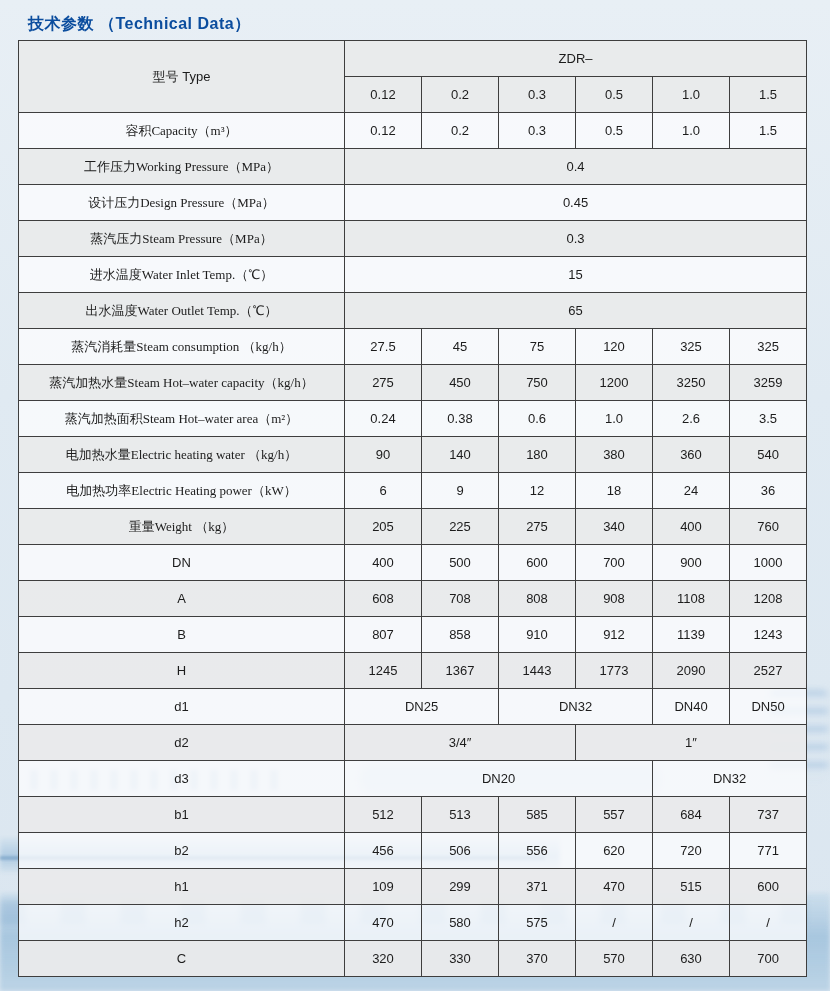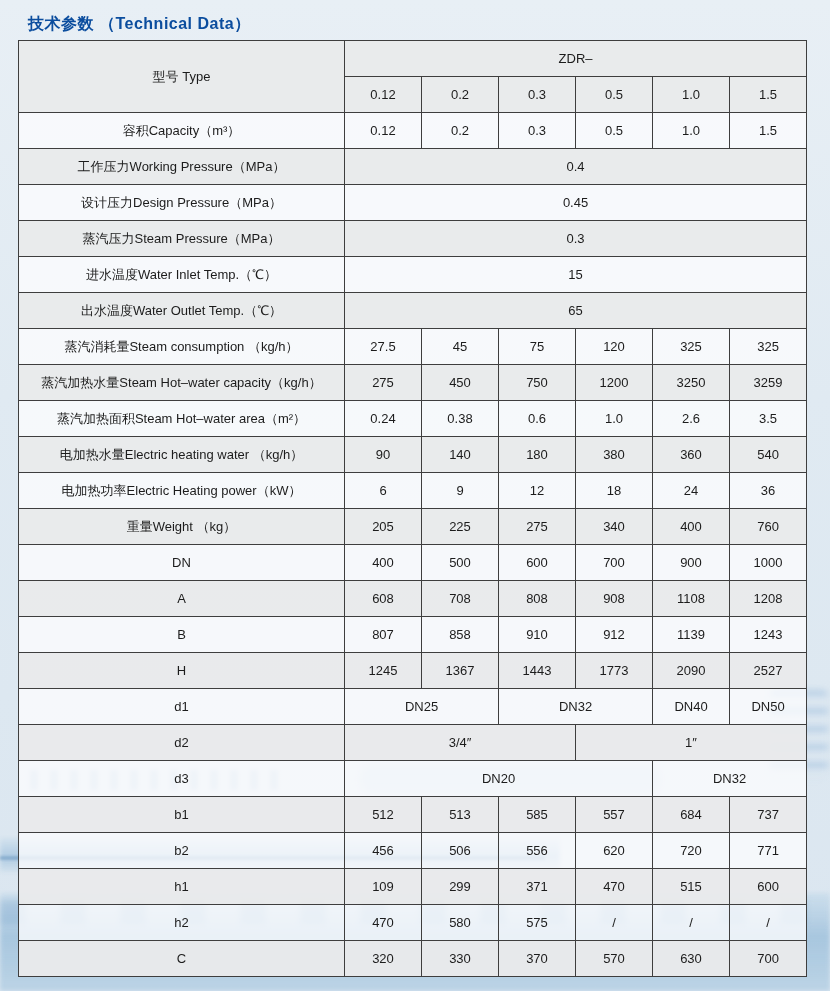--- a/index.html
+++ b/index.html
@@ -58,21 +58,21 @@
     width: 788px; border-collapse: collapse; table-layout: fixed;
   }
   table.spec td {
     border: 1.6px solid #3e3e3e;
     height: 36px;
     font-size: 13px; color: #1c1c1c;
     text-align: center; vertical-align: middle;
     padding: 0 3px;
     box-sizing: border-box;
   }
-  td.lbl-left { text-align: left; padding-left: 9px; }
+  td.lbl-left { text-align: left; padding-left: 9px; font-family: Liberation Serif, serif; }
   td.type-cell { text-align: center; font-size: 14px; margin-top: 12px; }
   tr.gray  td { background: rgba(233,234,235,0.96); }
   tr.white td { background: rgba(252,253,254,0.78); }
 </style>
 </head>
 <body>
 
 <div class="watermark">
   <div class="wm-smudge-2"></div>
   <div class="wm-smudge-3"></div>

